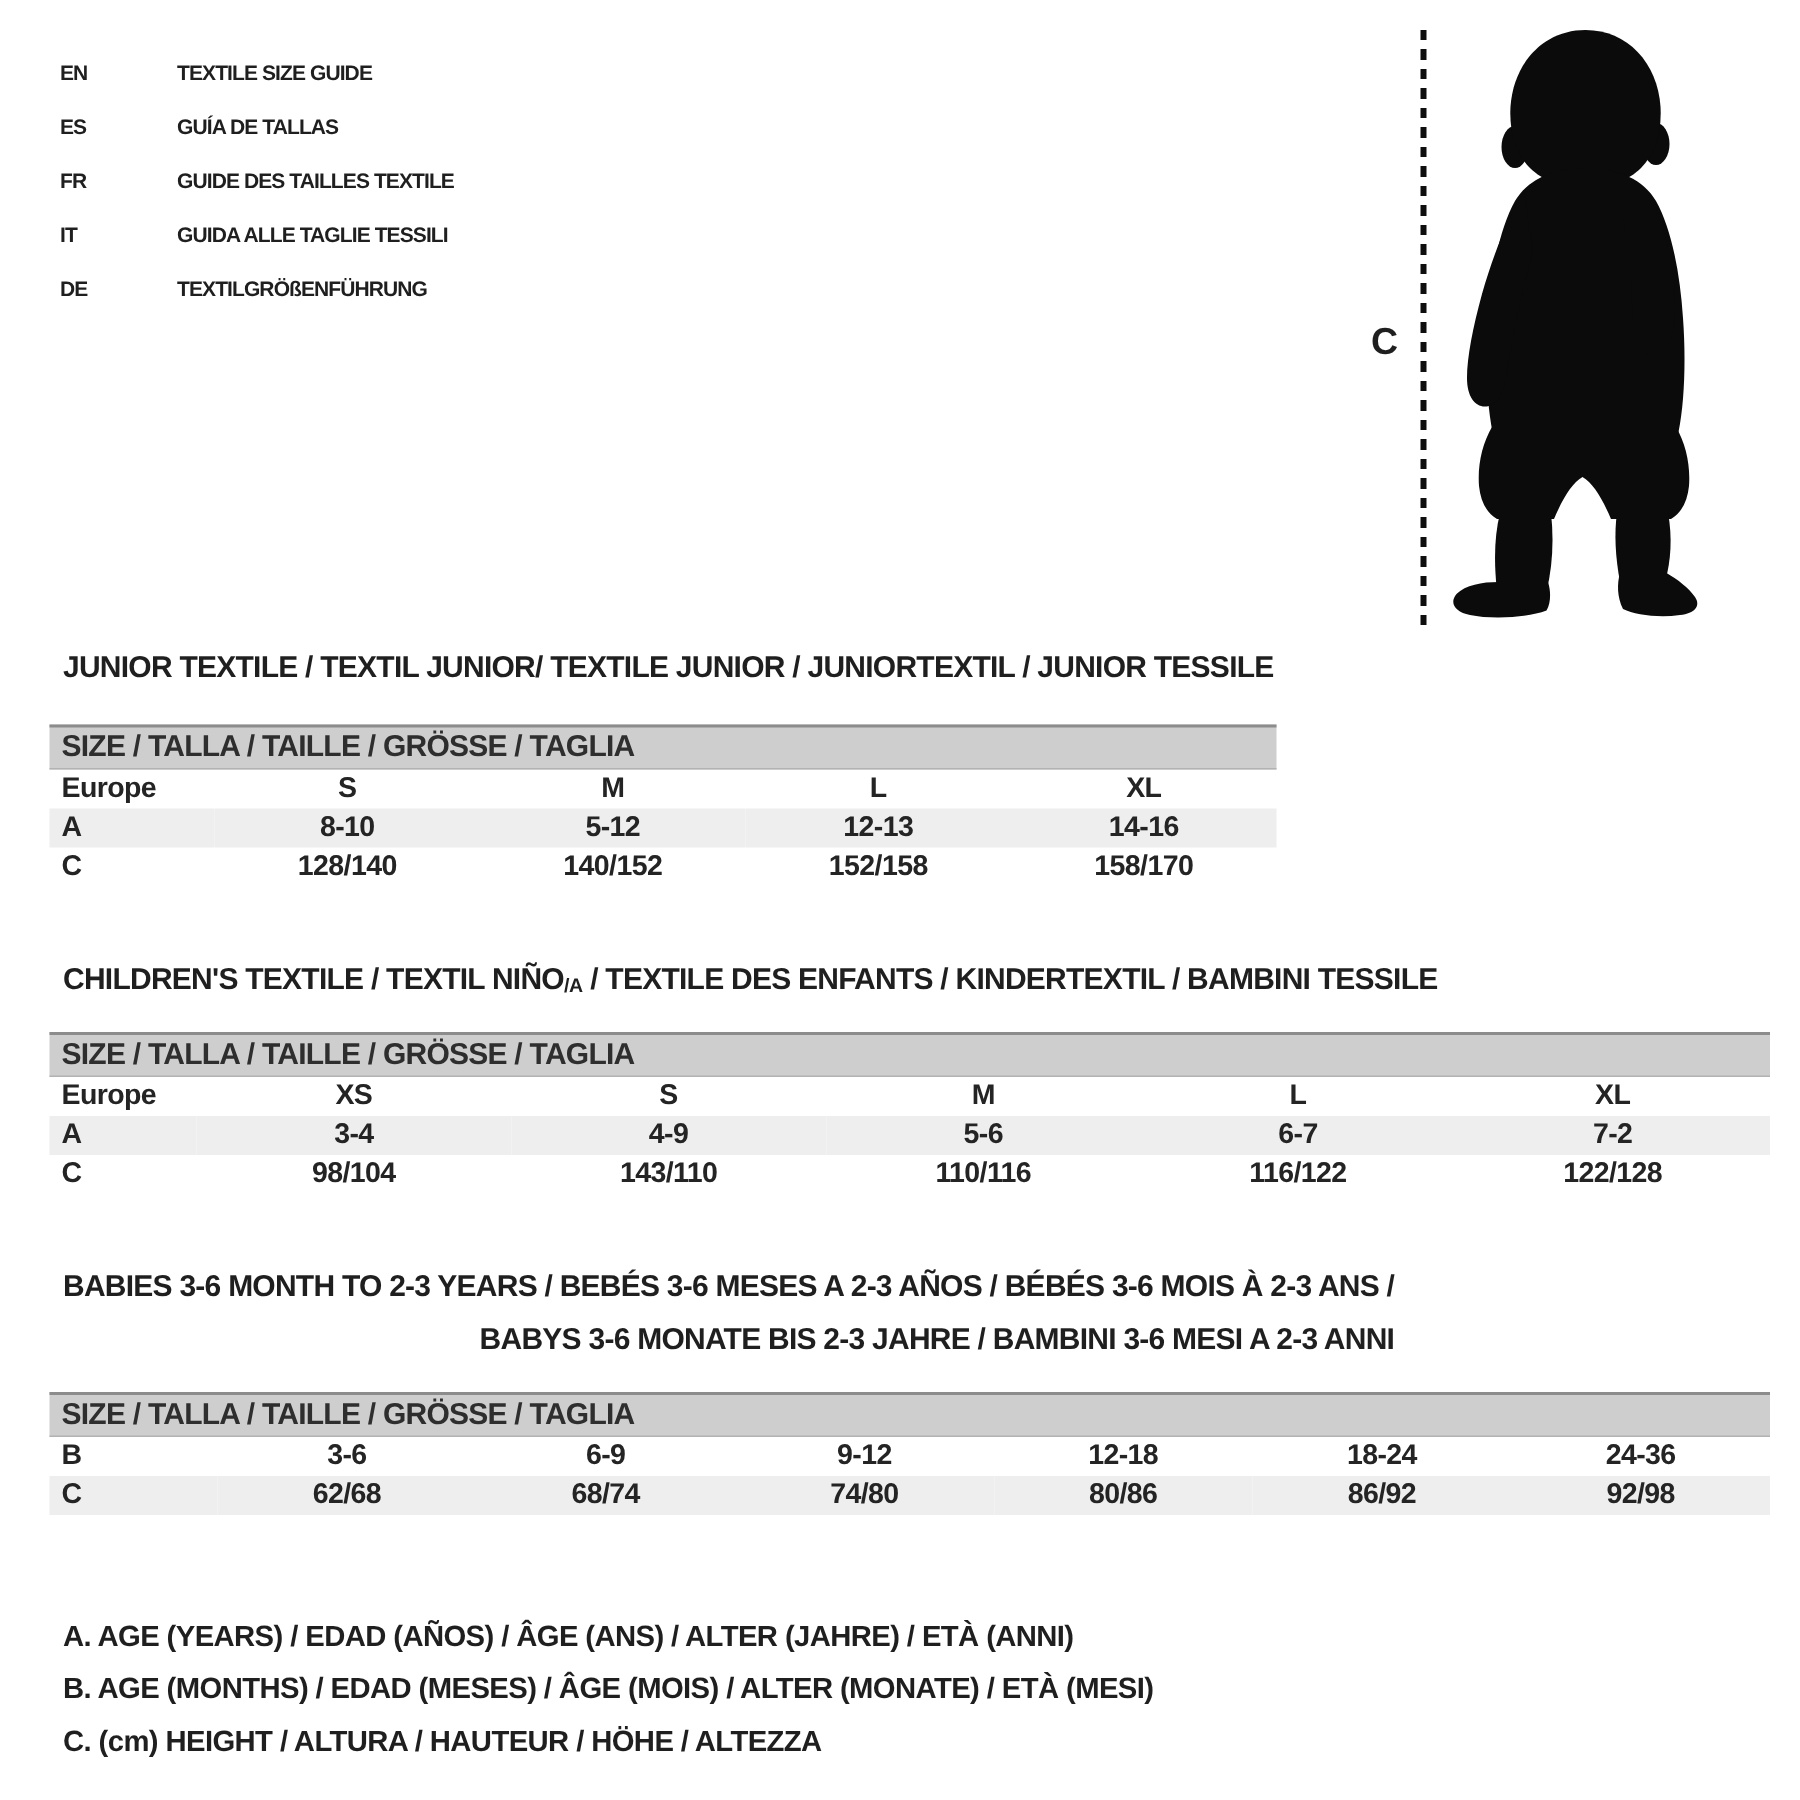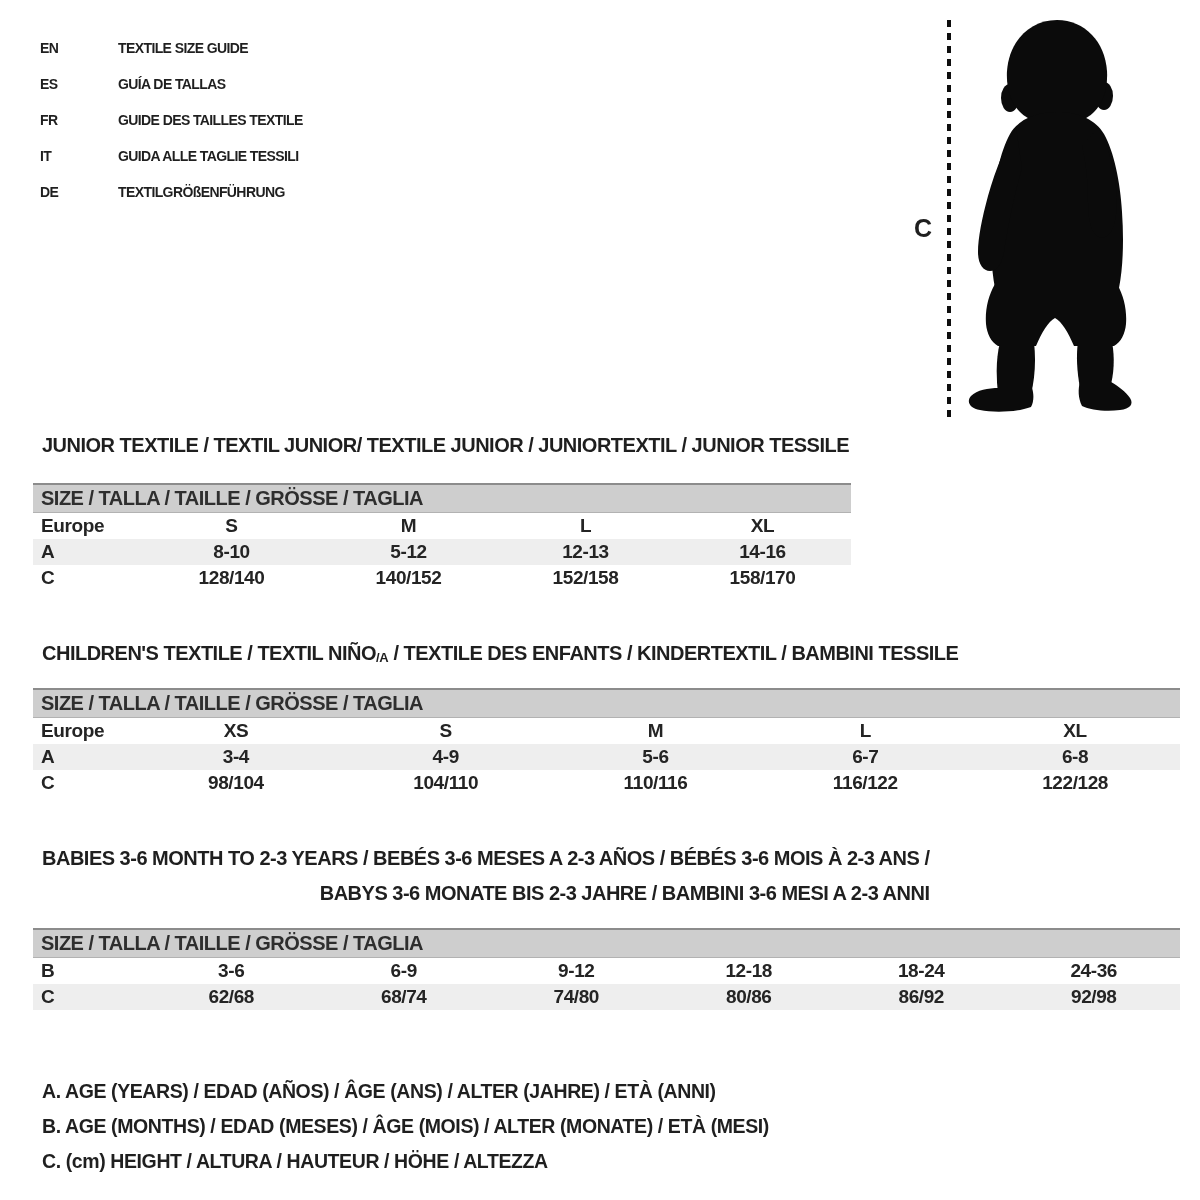--- a/index.html
+++ b/index.html
@@ -168,26 +168,26 @@
       <td>M</td>
       <td>L</td>
       <td>XL</td>
     </tr>
     <tr class="shaded">
       <td class="row-label">A</td>
       <td>3-4</td>
       <td>4-9</td>
       <td>5-6</td>
       <td>6-7</td>
-      <td>6-8</td>
+      <td>7-2</td>
     </tr>
     <tr>
       <td class="row-label">C</td>
       <td>98/104</td>
-      <td>104/110</td>
+      <td>143/110</td>
       <td>110/116</td>
       <td>116/122</td>
       <td>122/128</td>
     </tr>
   </tbody>
     </table>
 </div>
 
 <div class="abs section-title two-line babies-title">
   <div>BABIES 3-6 MONTH TO 2-3 YEARS / BEBÉS 3-6 MESES A 2-3 AÑOS / BÉBÉS 3-6 MOIS À 2-3 ANS /</div>

